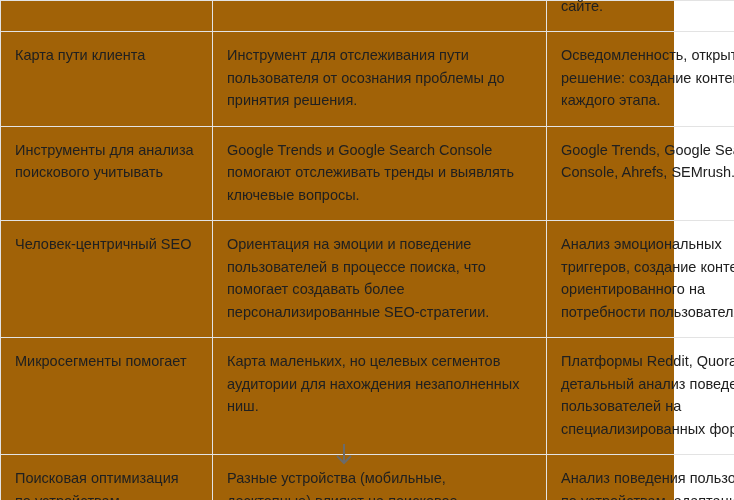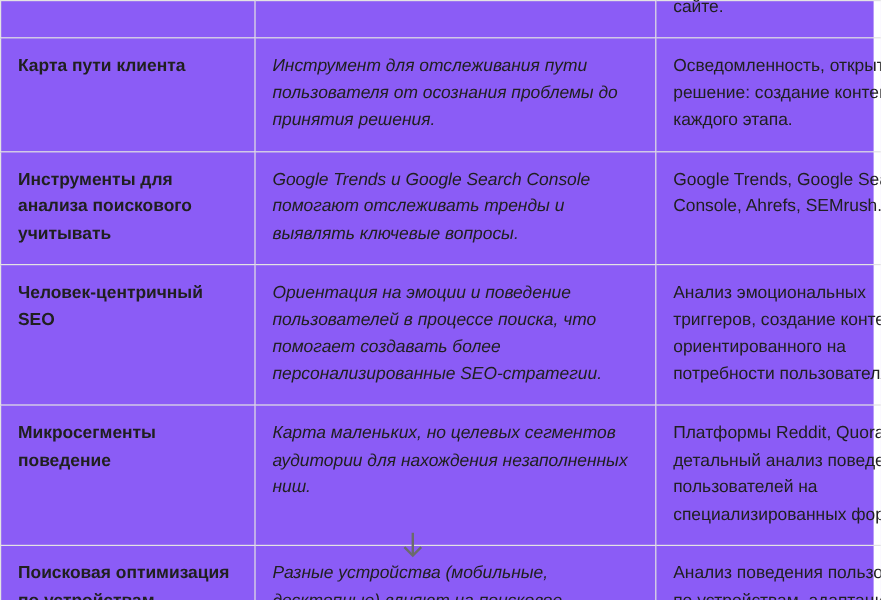--- a/index.html
+++ b/index.html
@@ -9,46 +9,45 @@
   }
   body {
     width: 734px;
     height: 500px;
     overflow: hidden;
     font-family: "Liberation Sans", sans-serif;
     color: #1a1a1a;
   }
   #page {
     position: relative;
-    width: 728px;
+    width: 674px;
     height: 500px;
-    background: #8b5cf6;
+    background: #a16207;
   }
   table.doc-table {
     border-collapse: collapse;
     width: 722px;
     margin: 0;
     table-layout: fixed;
   }
   table.doc-table td {
     border: 1px solid #e3e3e3;
     vertical-align: top;
     padding: 12px 14px 14px 14px;
     font-size: 14.5px;
     line-height: 1.55;
     color: #202020;
   }
   td.col-term {
     width: 183px;
-    font-weight: bold;
+    font-weight: normal;
     color: #111111;
   }
   td.col-desc {
     width: 305px;
-    font-style: italic;
   }
   td.col-tools {
     width: 232px;
   }
   
   tr.clipped-row td {
     padding-top: 0;
     height: 8px;
   }
   tr.clipped-row td .clip-text {
@@ -98,21 +97,21 @@
         <td class="col-tools">Google Trends, Google Search Console, Ahrefs, SEMrush.</td>
       </tr>
 
       <tr>
         <td class="col-term">Человек-центричный SEO</td>
         <td class="col-desc">Ориентация на эмоции и поведение пользователей в процессе поиска, что помогает создавать более персонализированные SEO-стратегии.</td>
         <td class="col-tools">Анализ эмоциональных триггеров, создание контента, ориентированного на потребности пользователя.</td>
       </tr>
 
       <tr>
-        <td class="col-term">Микросегменты поведение</td>
+        <td class="col-term">Микросегменты помогает</td>
         <td class="col-desc">Карта маленьких, но целевых сегментов аудитории для нахождения незаполненных ниш.</td>
         <td class="col-tools">Платформы Reddit, Quora, детальный анализ поведения пользователей на специализированных форумах.</td>
       </tr>
 
       <tr>
         <td class="col-term">Поисковая оптимизация по устройствам</td>
         <td class="col-desc">Разные устройства (мобильные, десктопные) влияют на поисковое поведение, и важно учитывать контекст устройства.</td>
         <td class="col-tools">Анализ поведения пользователей по устройствам, адаптация контента под мобильные и десктопные</td>
       </tr>
 

